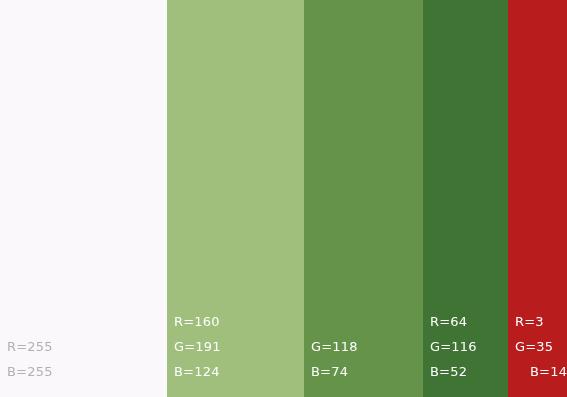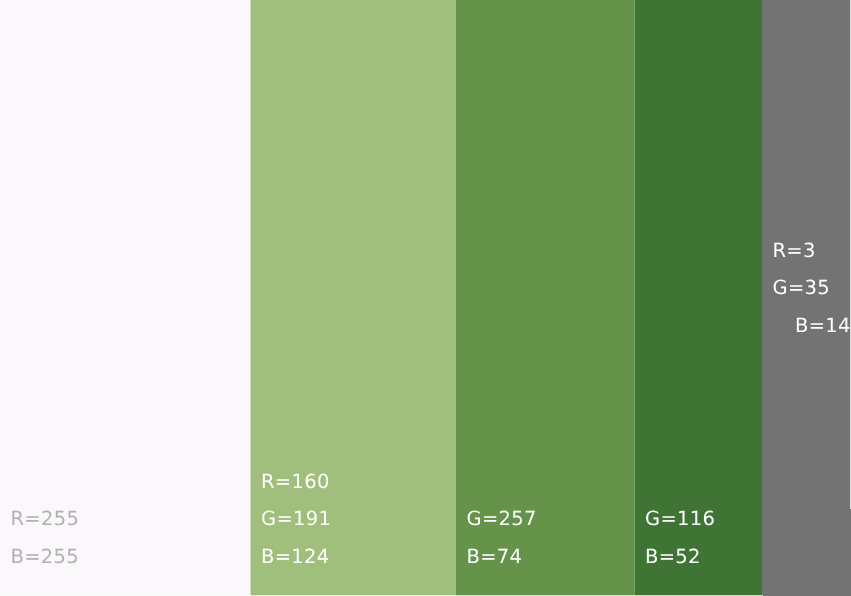--- a/index.html
+++ b/index.html
@@ -56,30 +56,31 @@
     </div>
     <div class="swatch" style="background: rgb(160, 191, 124); width: 137px; flex: 0 0 137px;">
       <div class="swatch-labels">
         <div class="channel-line" style="color: rgb(255, 255, 255);">R=160</div>
         <div class="channel-line" style="color: rgb(255, 255, 255);">G=191</div>
         <div class="channel-line" style="color: rgb(255, 255, 255);">B=124</div>
       </div>
     </div>
     <div class="swatch" style="background: rgb(101, 147, 74); width: 119px; flex: 0 0 119px;">
       <div class="swatch-labels">
-        <div class="channel-line" style="color: rgb(255, 255, 255);">G=257</div>
+        <div class="channel-line" style="color: rgb(255, 255, 255);">G=118</div>
         <div class="channel-line" style="color: rgb(255, 255, 255);">B=74</div>
       </div>
     </div>
     <div class="swatch" style="background: rgb(64, 116, 52); width: 85px; flex: 0 0 85px;">
       <div class="swatch-labels">
+        <div class="channel-line" style="color: rgb(255, 255, 255);">R=64</div>
         <div class="channel-line" style="color: rgb(255, 255, 255);">G=116</div>
         <div class="channel-line" style="color: rgb(255, 255, 255);">B=52</div>
       </div>
     </div>
-    <div class="swatch" style="background: #737373; width: 59px; flex: 0 0 59px; justify-content: center;">
+    <div class="swatch" style="background: #b91c1c; width: 59px; flex: 0 0 59px;">
       <div class="swatch-labels">
         <div class="channel-line" style="color: rgb(255, 255, 255);">R=3</div>
         <div class="channel-line" style="color: rgb(255, 255, 255);">G=35</div>
         <div class="channel-line" style="color: rgb(255, 255, 255); margin-left: 15px;">B=14</div>
       </div>
     </div>
   </div>
 
 </body></html>

